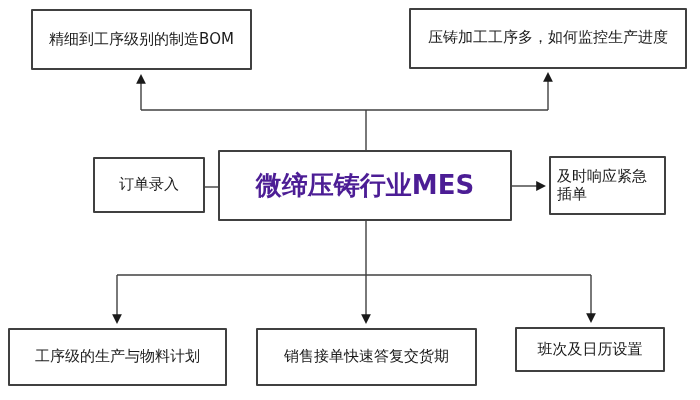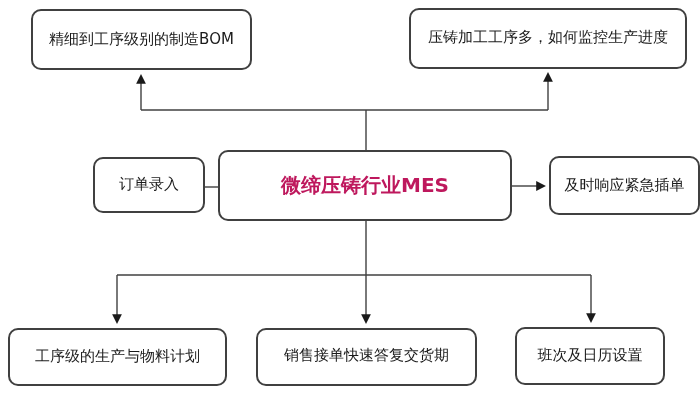--- a/index.html
+++ b/index.html
@@ -18,41 +18,41 @@
     width: 700px; height: 400px;
     pointer-events: none;
   }
   .node {
     position: absolute;
     display: flex;
     align-items: center;
     justify-content: center;
     background: #ffffff;
     border: 2px solid #404040;
-    border-radius: 10px;
+    border-radius: 1px;
     color: #1a1a1a;
     font-size: 15px;
     line-height: 1.15;
     padding: 2px 6px;
   }
   .node-central {
     border-width: 2px;
-    font-size: 20px;
+    font-size: 26px;
     font-weight: bold;
-    color: #be185d;
+    color: #4c1d95;
   }
   
   .pos-top-left      { left: 31px;  top: 9px;   width: 221px; height: 61px; }
   .pos-top-right     { left: 409px; top: 8px;   width: 278px; height: 61px; font-family: Liberation Mono, monospace; }
   .pos-center        { left: 218px; top: 150px; width: 294px; height: 71px; }
   .pos-mid-left      { left: 73px;  top: 157px; width: 112px; height: 56px; margin-left: 20px; }
-  .pos-mid-right     { left: 549px; top: 156px; width: 151px; height: 59px; }
+  .pos-mid-right     { left: 549px; top: 156px; width: 117px; height: 59px; }
   .pos-bottom-left   { left: 8px;   top: 328px; width: 219px; height: 58px; }
-  .pos-bottom-center { left: 256px; top: 328px; width: 221px; height: 58px; font-family: Liberation Mono, monospace; }
-  .pos-bottom-right  { left: 515px; top: 327px; width: 150px; height: 58px; }
+  .pos-bottom-center { left: 256px; top: 328px; width: 221px; height: 58px; }
+  .pos-bottom-right  { left: 515px; top: 327px; width: 150px; height: 45px; }
 </style>
 </head>
 <body>
 
 <div class="canvas">
 
   <svg class="connectors" viewBox="0 0 700 400" xmlns="http://www.w3.org/2000/svg">
     <defs>
       <marker id="arrow" viewBox="0 0 10 10" refX="8" refY="5" markerWidth="7" markerHeight="7" orient="auto-start-reverse">
         <path d="M0,0 L10,5 L0,10 z" fill="#1a1a1a"></path>

